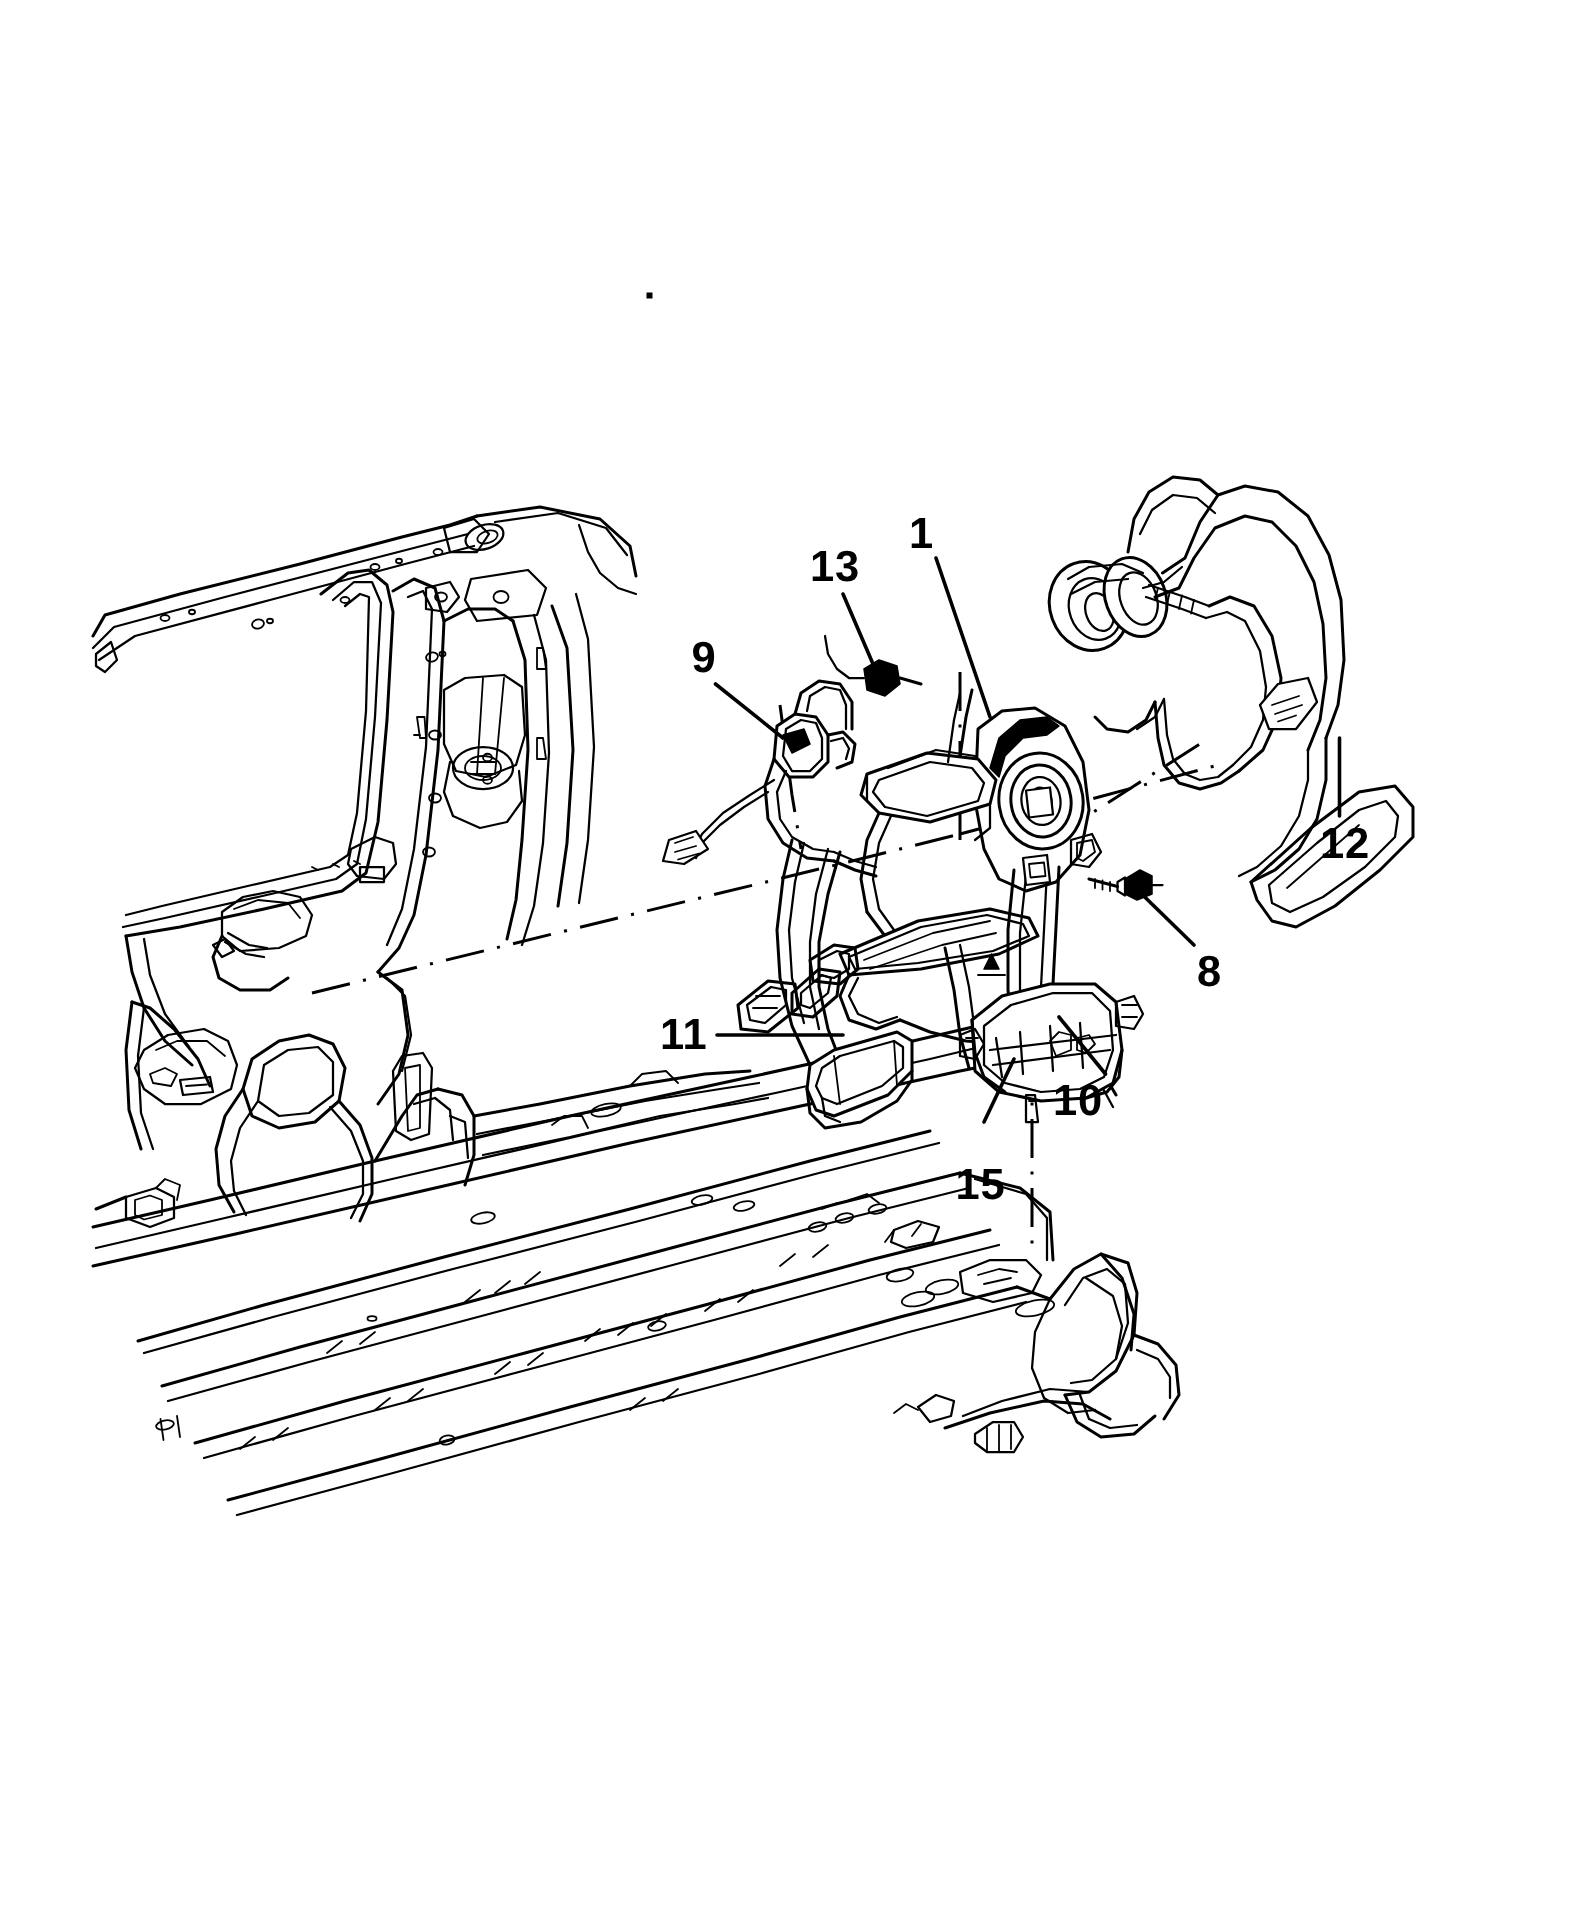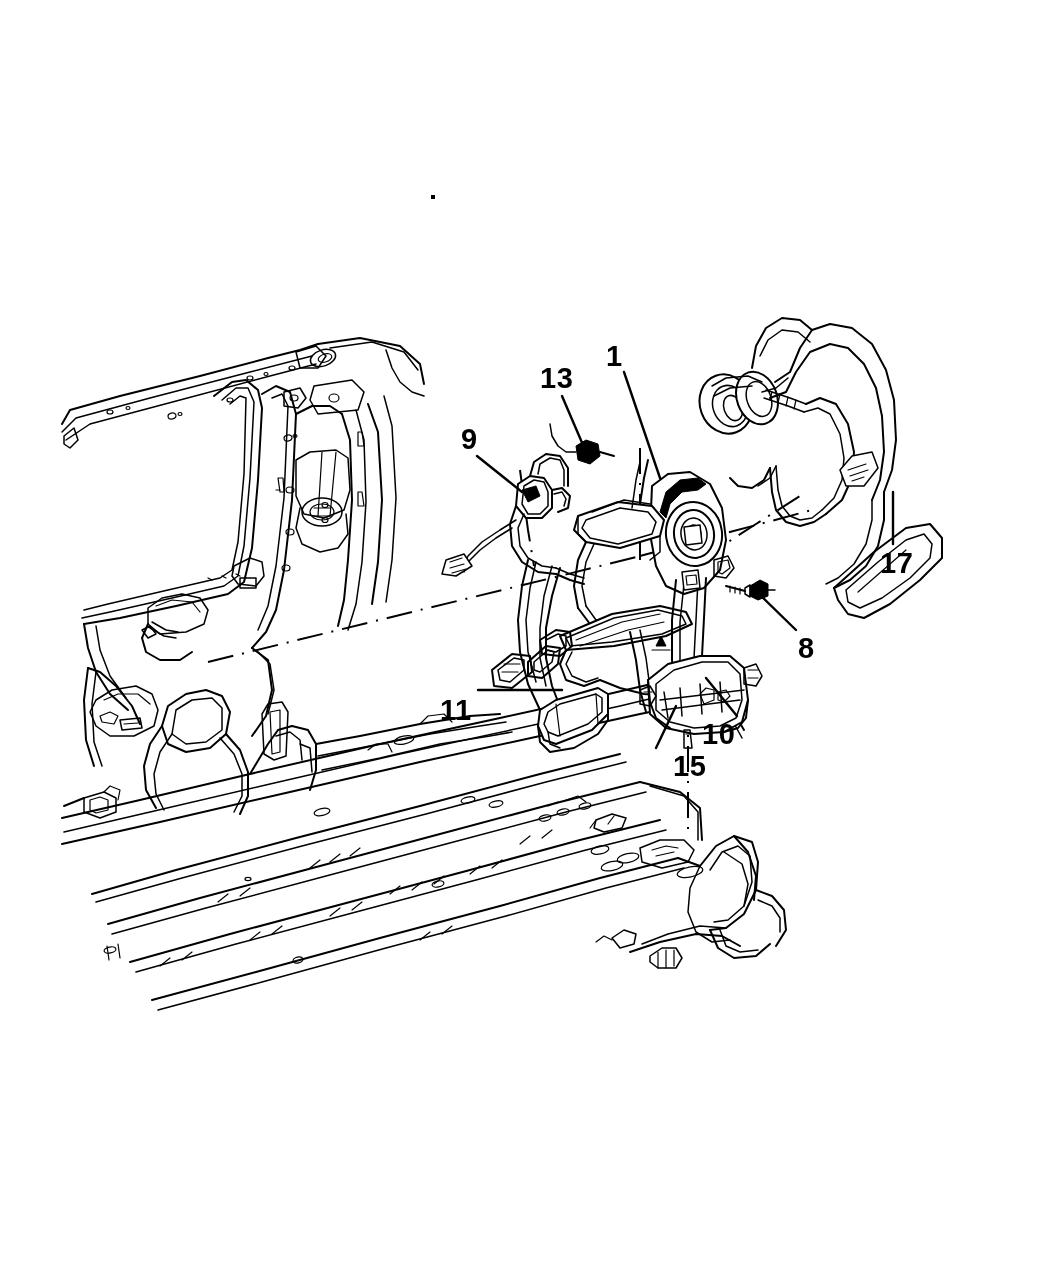--- a/index.html
+++ b/index.html
@@ -484,23 +484,23 @@
     <rect x="431" y="195" width="4" height="4" fill="#000000"></rect>
 
   </svg>
 
   <div class="callout-text" style="left:606px; top:342px;">1</div>
 
   <div class="callout-text" style="left:540px; top:364px;">13</div>
 
   <div class="callout-text" style="left:461px; top:425px;">9</div>
 
-  <div class="callout-text" style="left:880px; top:549px;">17</div>
+  <div class="callout-text" style="left:880px; top:549px;">12</div>
 
   <div class="callout-text" style="left:798px; top:634px;">8</div>
 
   <div class="callout-text" style="left:702px; top:720px;">10</div>
 
-  <div class="callout-text" style="left:440px; top:676px;margin-top:20px;">11</div>
-
-  <div class="callout-text" style="left:637px; top:752px;margin-left:36px;">15</div>
+  <div class="callout-text" style="left:440px; top:676px;">11</div>
+
+  <div class="callout-text" style="left:637px; top:776px;">15</div>
 
 </div>
 
 </body></html>

